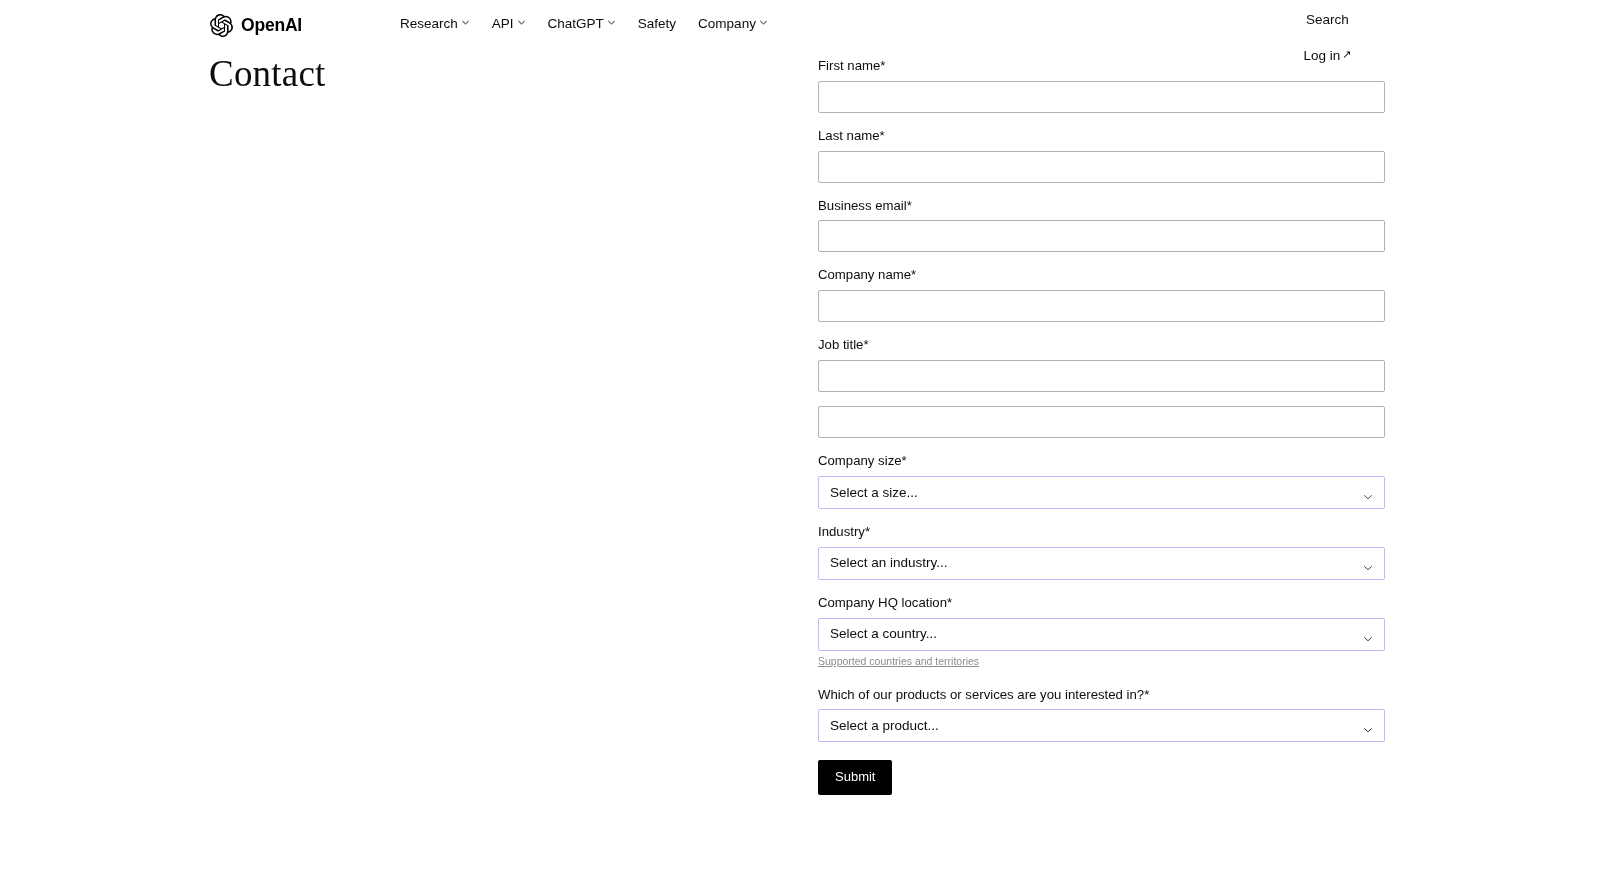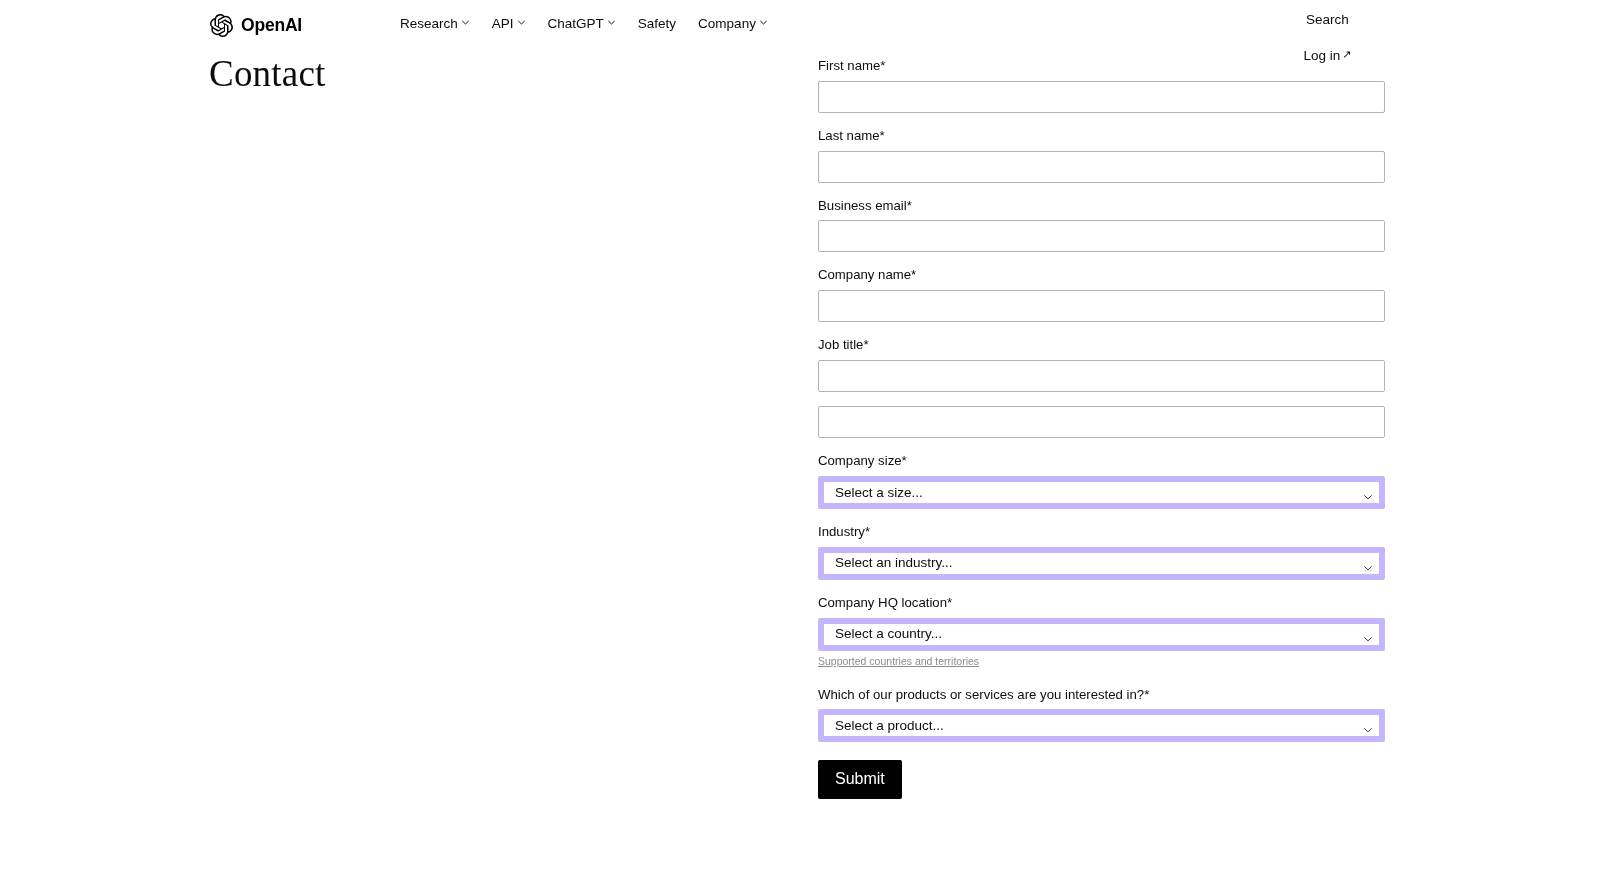--- a/index.html
+++ b/index.html
@@ -155,21 +155,21 @@
     outline: none;
   }
   .select-wrap {
     position: relative;
     width: 567px;
     height: 33px;
   }
   .select-box {
     width: 567px;
     height: 33px;
-    border: 6px solid #c4b5fd;
+    border: 1px solid #c4b5fd;
     border-radius: 2px;
     background: #ffffff;
     display: flex;
     align-items: center;
     padding: 0 30px 0 11px;
     font-size: 13.5px;
     color: #0d0d0d;
     cursor: pointer;
     line-height: 1;
   }
@@ -195,21 +195,21 @@
   }
   .submit-btn {
     display: inline-flex;
     align-items: center;
     justify-content: center;
     background: #000000;
     color: #ffffff;
     border: none;
     border-radius: 2px;
     font-family: "Liberation Sans", sans-serif;
-    font-size: 16px;
+    font-size: 13px;
     padding: 9px 17px 10px 17px;
     cursor: pointer;
     line-height: 1.2;
     margin-top: 18px;
   }
 </style>
 </head>
 <body>
 
 <header class="site-header">

